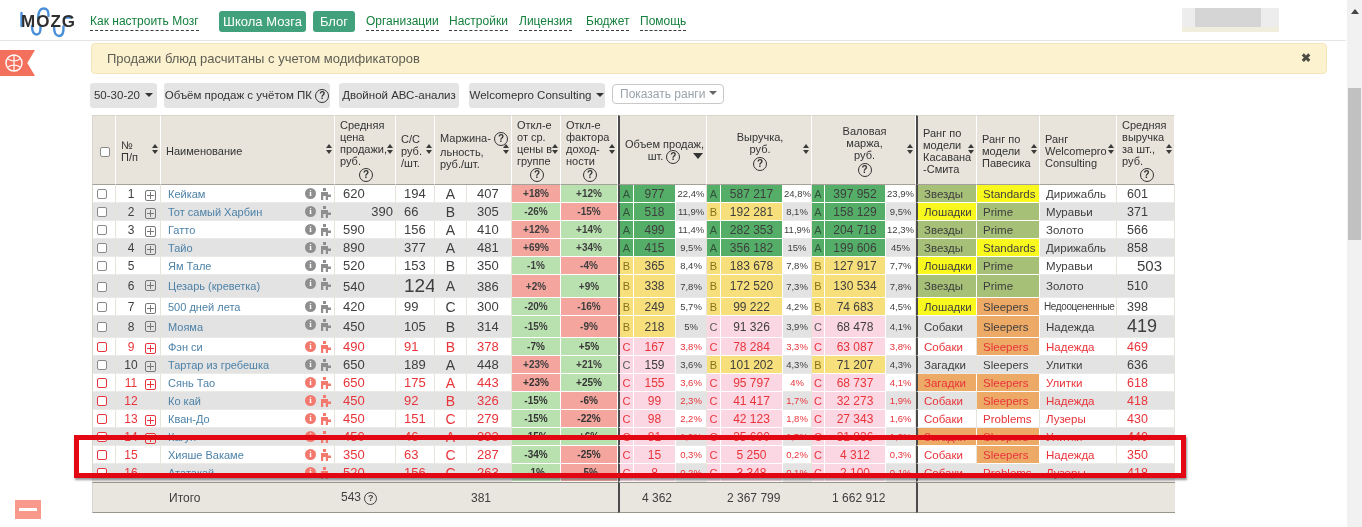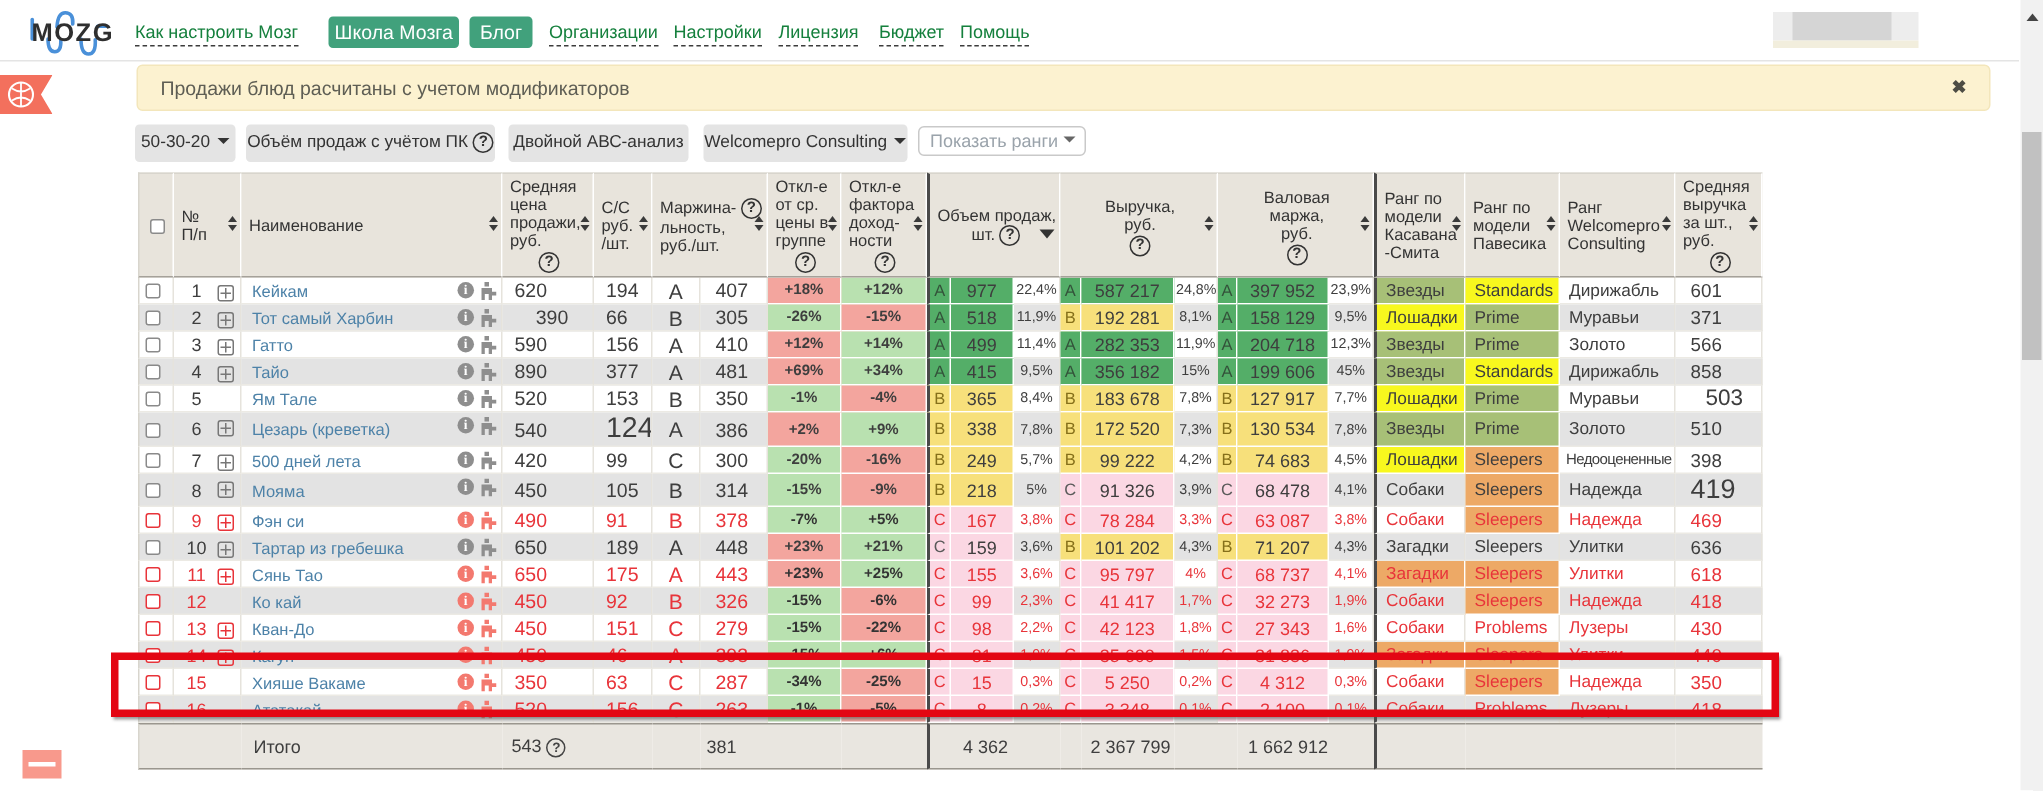--- a/index.html
+++ b/index.html
@@ -270,21 +270,21 @@
       </tr>
 <tr class="data even">
         <td style="padding-right:6px"><span class="cb"></span></td>
         <td style="position:relative;padding-right:16px">2<span style="position:absolute;right:4px;top:3px"><span class="ex"></span></span></td>
         <td class="name"><b>Тот самый Харбин</b><span class="inf">i</span><svg class="nic" width="13" height="12" viewBox="0 0 13 12">
             <g fill="#8e8e8e">
               <rect x="5" y="0" width="3" height="3"></rect>
               <path d="M3 4 L10 4 L10 6.5 L13 6.5 L13 9 L10 9 L10 12 L7.8 12 L7.8 8 L5.2 8 L5.2 12 L3 12 Z"></path>
             </g>
           </svg></td>
-        <td style="text-align:center;padding-left:8px;font-size:13px">390</td>
+        <td style="text-align:right;padding-left:8px;font-size:13px">390</td>
         <td style="text-align:left;padding-left:8px;font-size:13px">66</td>
         <td style="font-size:14px">B</td>
         <td style="text-align:left;padding-left:10px;font-size:13px">305</td>
         <td class="dvg">-26%</td>
         <td class="dvr">-15%</td>
         <td class="ltr g gb">A</td>
         <td class="num g">518</td>
         <td class="pct">11,9%</td>
         <td class="ltr y">B</td>
         <td class="num y">192 281</td>

